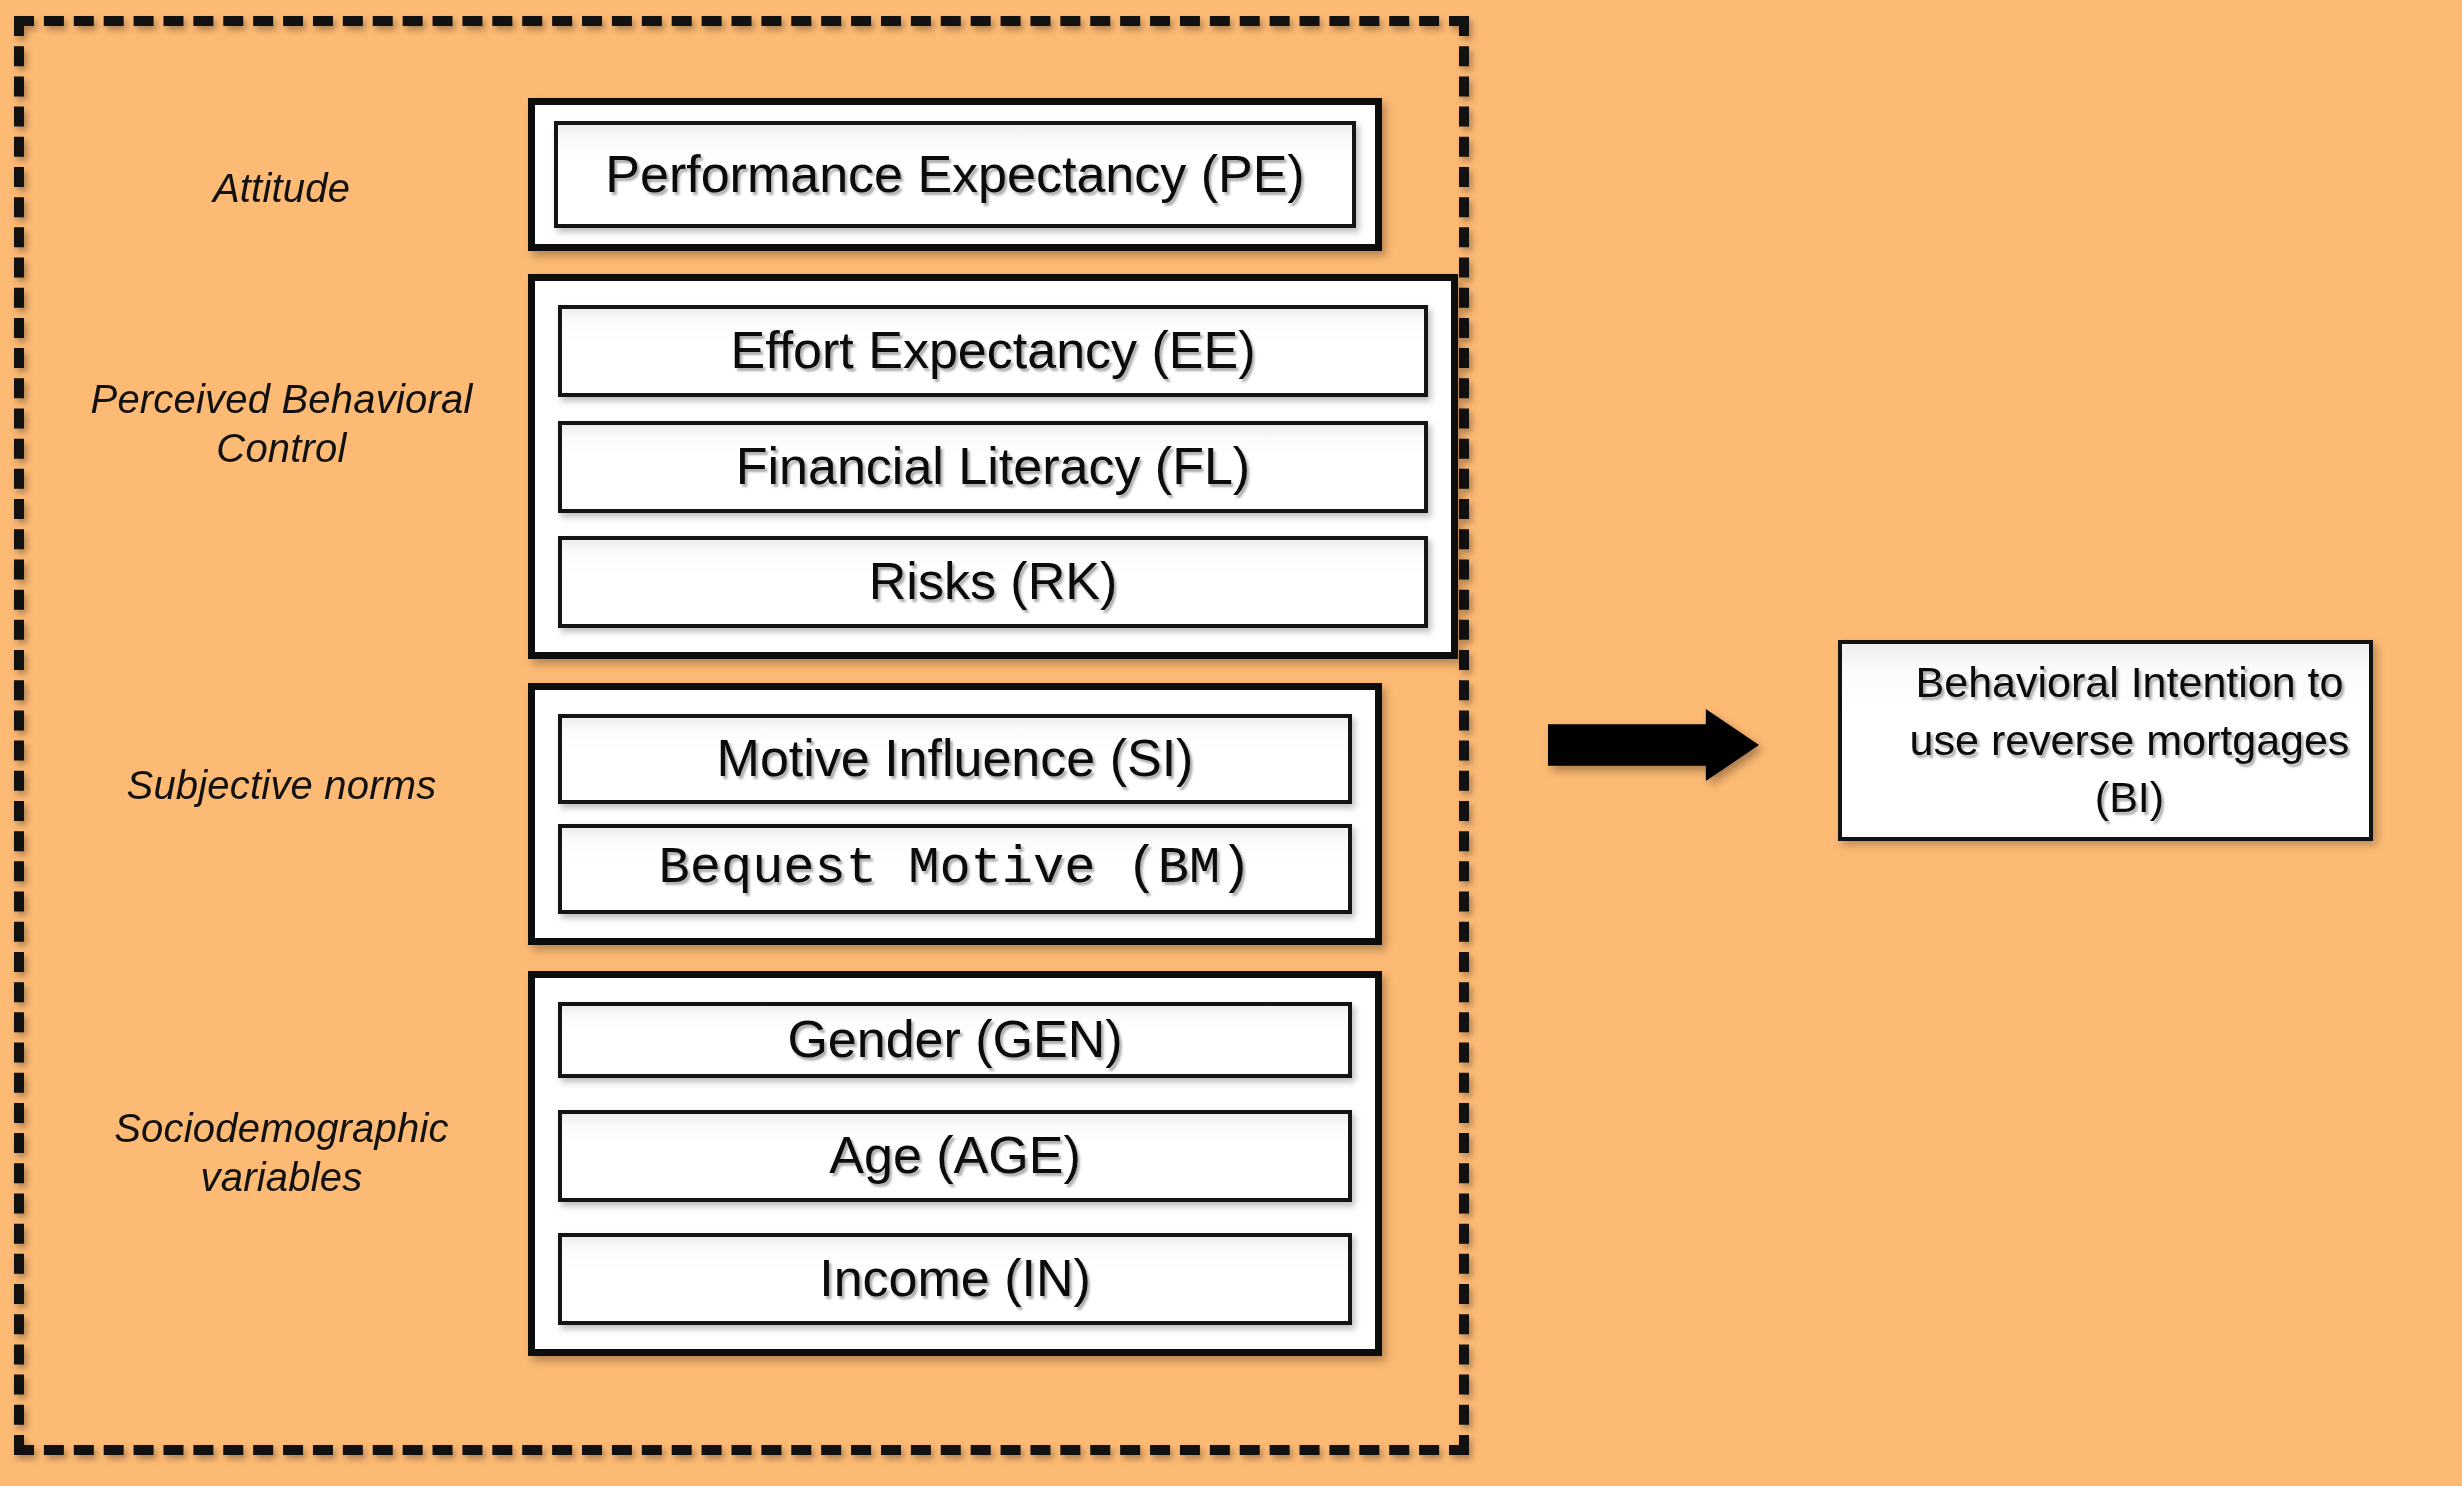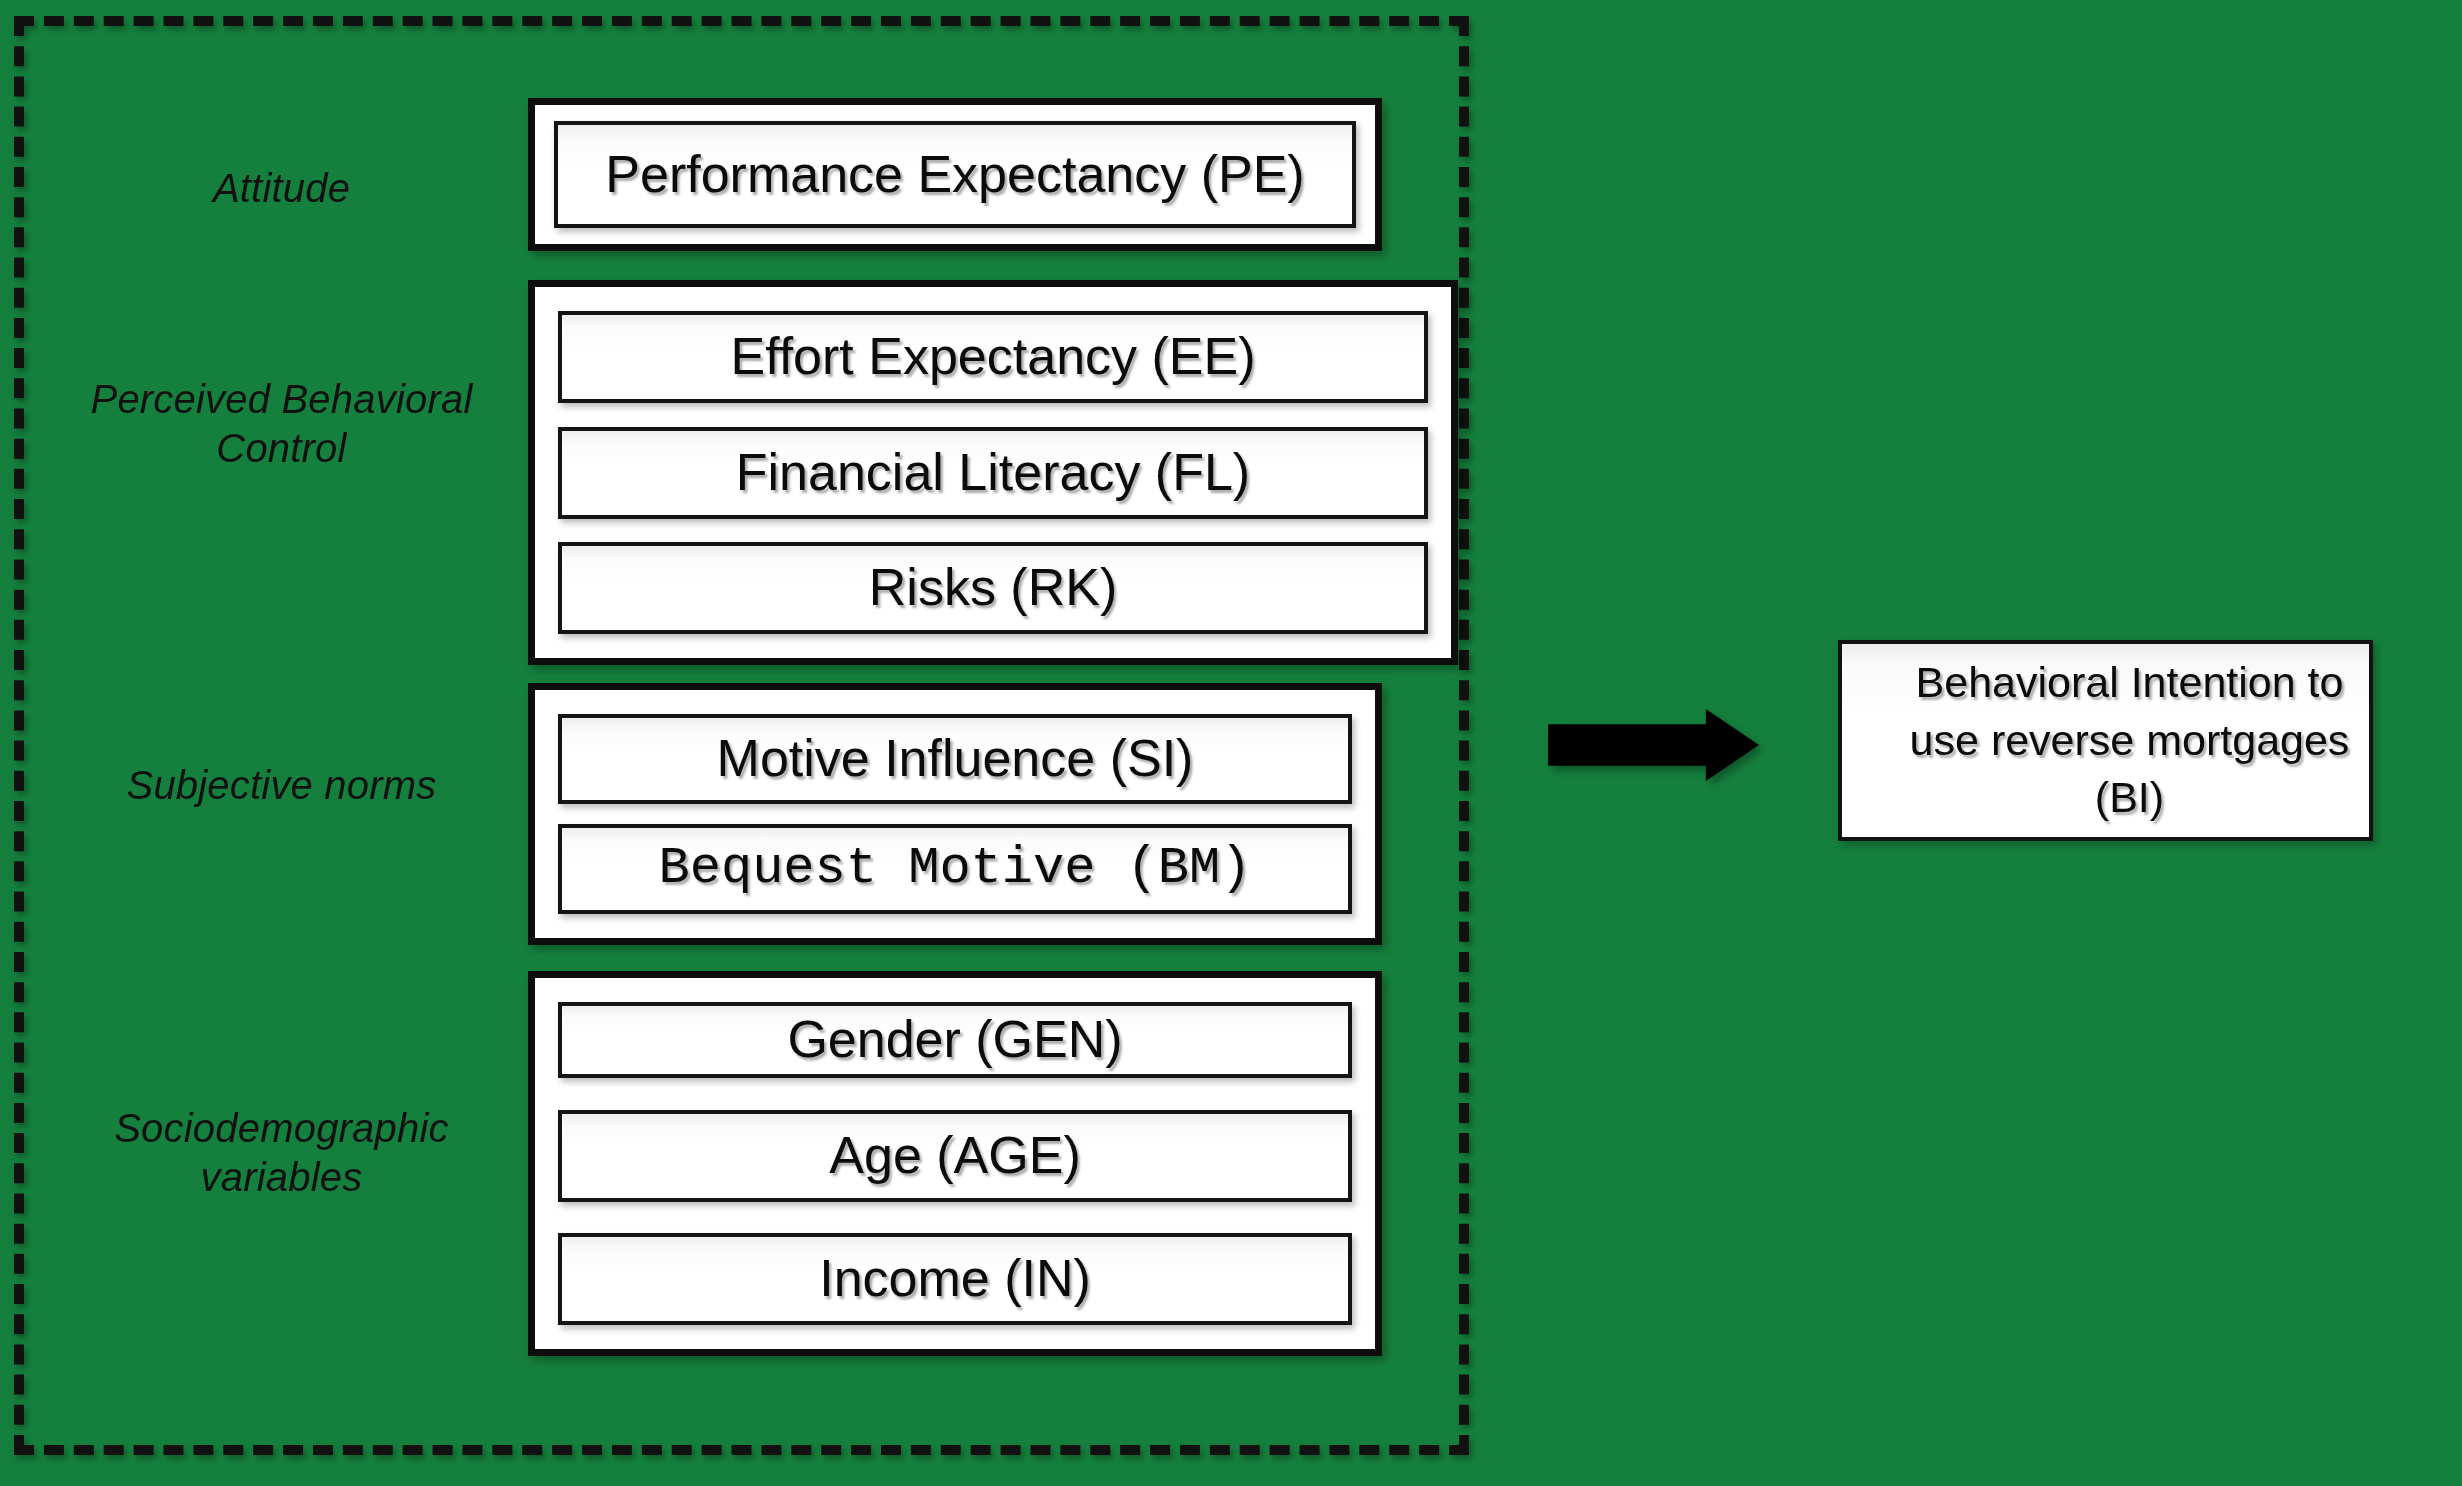--- a/index.html
+++ b/index.html
@@ -12,21 +12,21 @@
     height: 1486px;
     overflow: hidden;
     font-family: "Liberation Sans", sans-serif;
     color: #000000;
   }
 
   #canvas {
     position: relative;
     width: 2462px;
     height: 1486px;
-    background: #15803d;
+    background: #fdba74;
   }
 
   
   .dashed-frame {
     position: absolute;
     left: 13.7px;
     top: 16px;
     width: 1455px;
     height: 1439px;
     box-sizing: border-box;
@@ -135,21 +135,21 @@
   <div class="label-col" style="top:1104px;">Sociodemographic variables</div>
 
   <div class="group-box" style="left:528px; top:98px; width:854px; height:153px;">
     <div class="group-inner-pad" style="padding:16px 19.3px;">
       <div class="construct-box" style="flex:1 1 auto;">
         <span class="construct-label">Performance Expectancy (PE)</span>
       </div>
     </div>
   </div>
 
-  <div class="group-box" style="left:528px; top:274px; width:930px; height:385px;margin-top:6px;">
+  <div class="group-box" style="left:528px; top:274px; width:930px; height:385px;">
     <div class="group-inner-pad" style="padding:24px 22.6px;">
       <div class="construct-box" style="height:92px;">
         <span class="construct-label">Effort Expectancy (EE)</span>
       </div>
       <div class="construct-box" style="height:92px;">
         <span class="construct-label">Financial Literacy (FL)</span>
       </div>
       <div class="construct-box" style="height:92px;">
         <span class="construct-label">Risks (RK)</span>
       </div>

